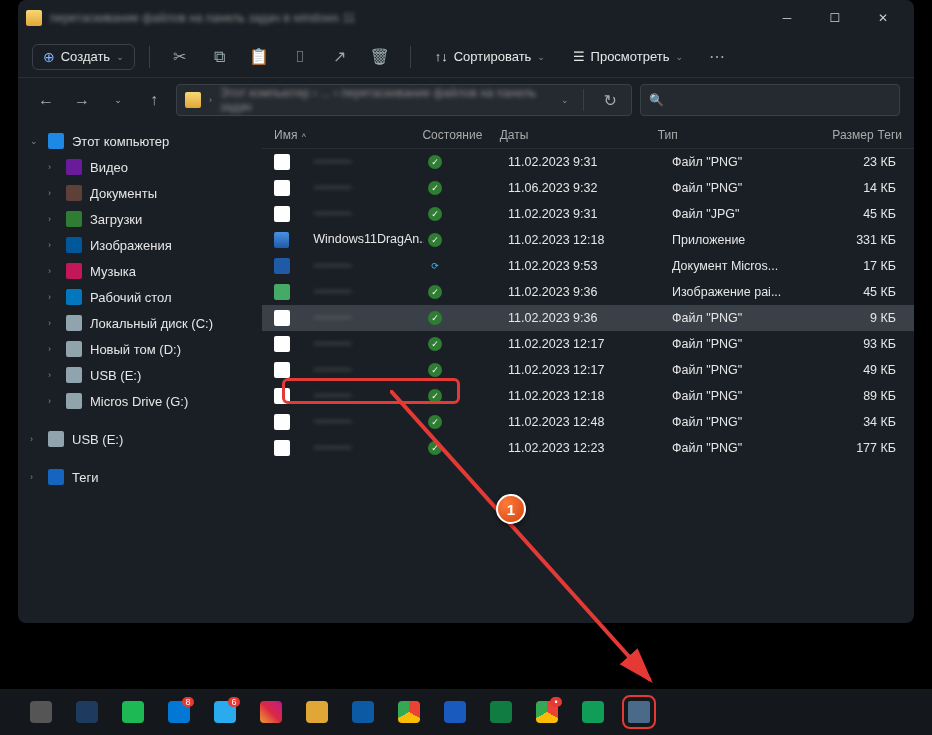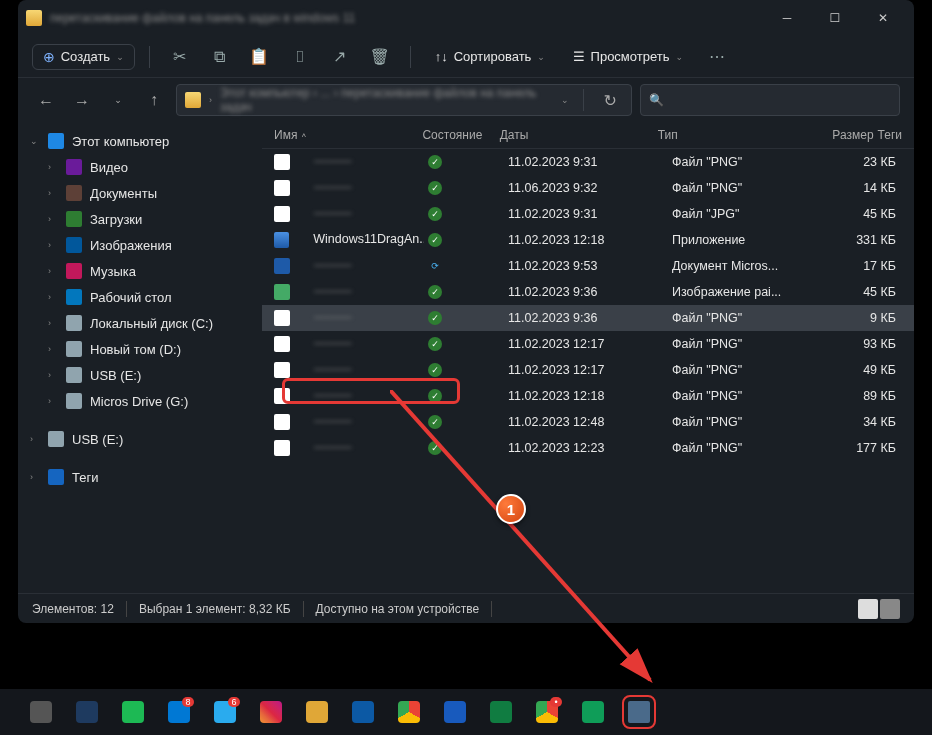--- a/index.html
+++ b/index.html
@@ -369,32 +369,20 @@
             </div>
             <div class="col-date">11.02.2023 12:23</div>
             <div class="col-type">Файл "PNG"</div>
             <div class="col-size">177 КБ</div>
             <div class="col-tags"></div>
           </div>
         </div>
     </div>
   </div>
 
-  <div class="statusbar">
-    <span>Элементов: 12</span>
-    <div class="status-sep"></div>
-    <span>Выбран 1 элемент: 8,32 КБ</span>
-    <div class="status-sep"></div>
-    <span>Доступно на этом устройстве</span>
-    <div class="status-sep"></div>
-    <div class="view-toggle">
-      <div class="vt-btn"></div>
-      <div class="vt-btn" style="background:#888"></div>
-    </div>
-  </div>
 </div>
 
 <div class="taskbar" id="taskbar">
     <div class="tb-ico" style="background: rgb(85, 85, 85);"></div>
     <div class="tb-ico" style="background: rgb(30, 58, 95);"></div>
     <div class="tb-ico" style="background: rgb(29, 185, 84);"></div>
     <div class="tb-ico" style="background: rgb(0, 120, 212);">
       <span class="tb-badge">8</span>
     </div>
     <div class="tb-ico" style="background: rgb(42, 171, 238);">

